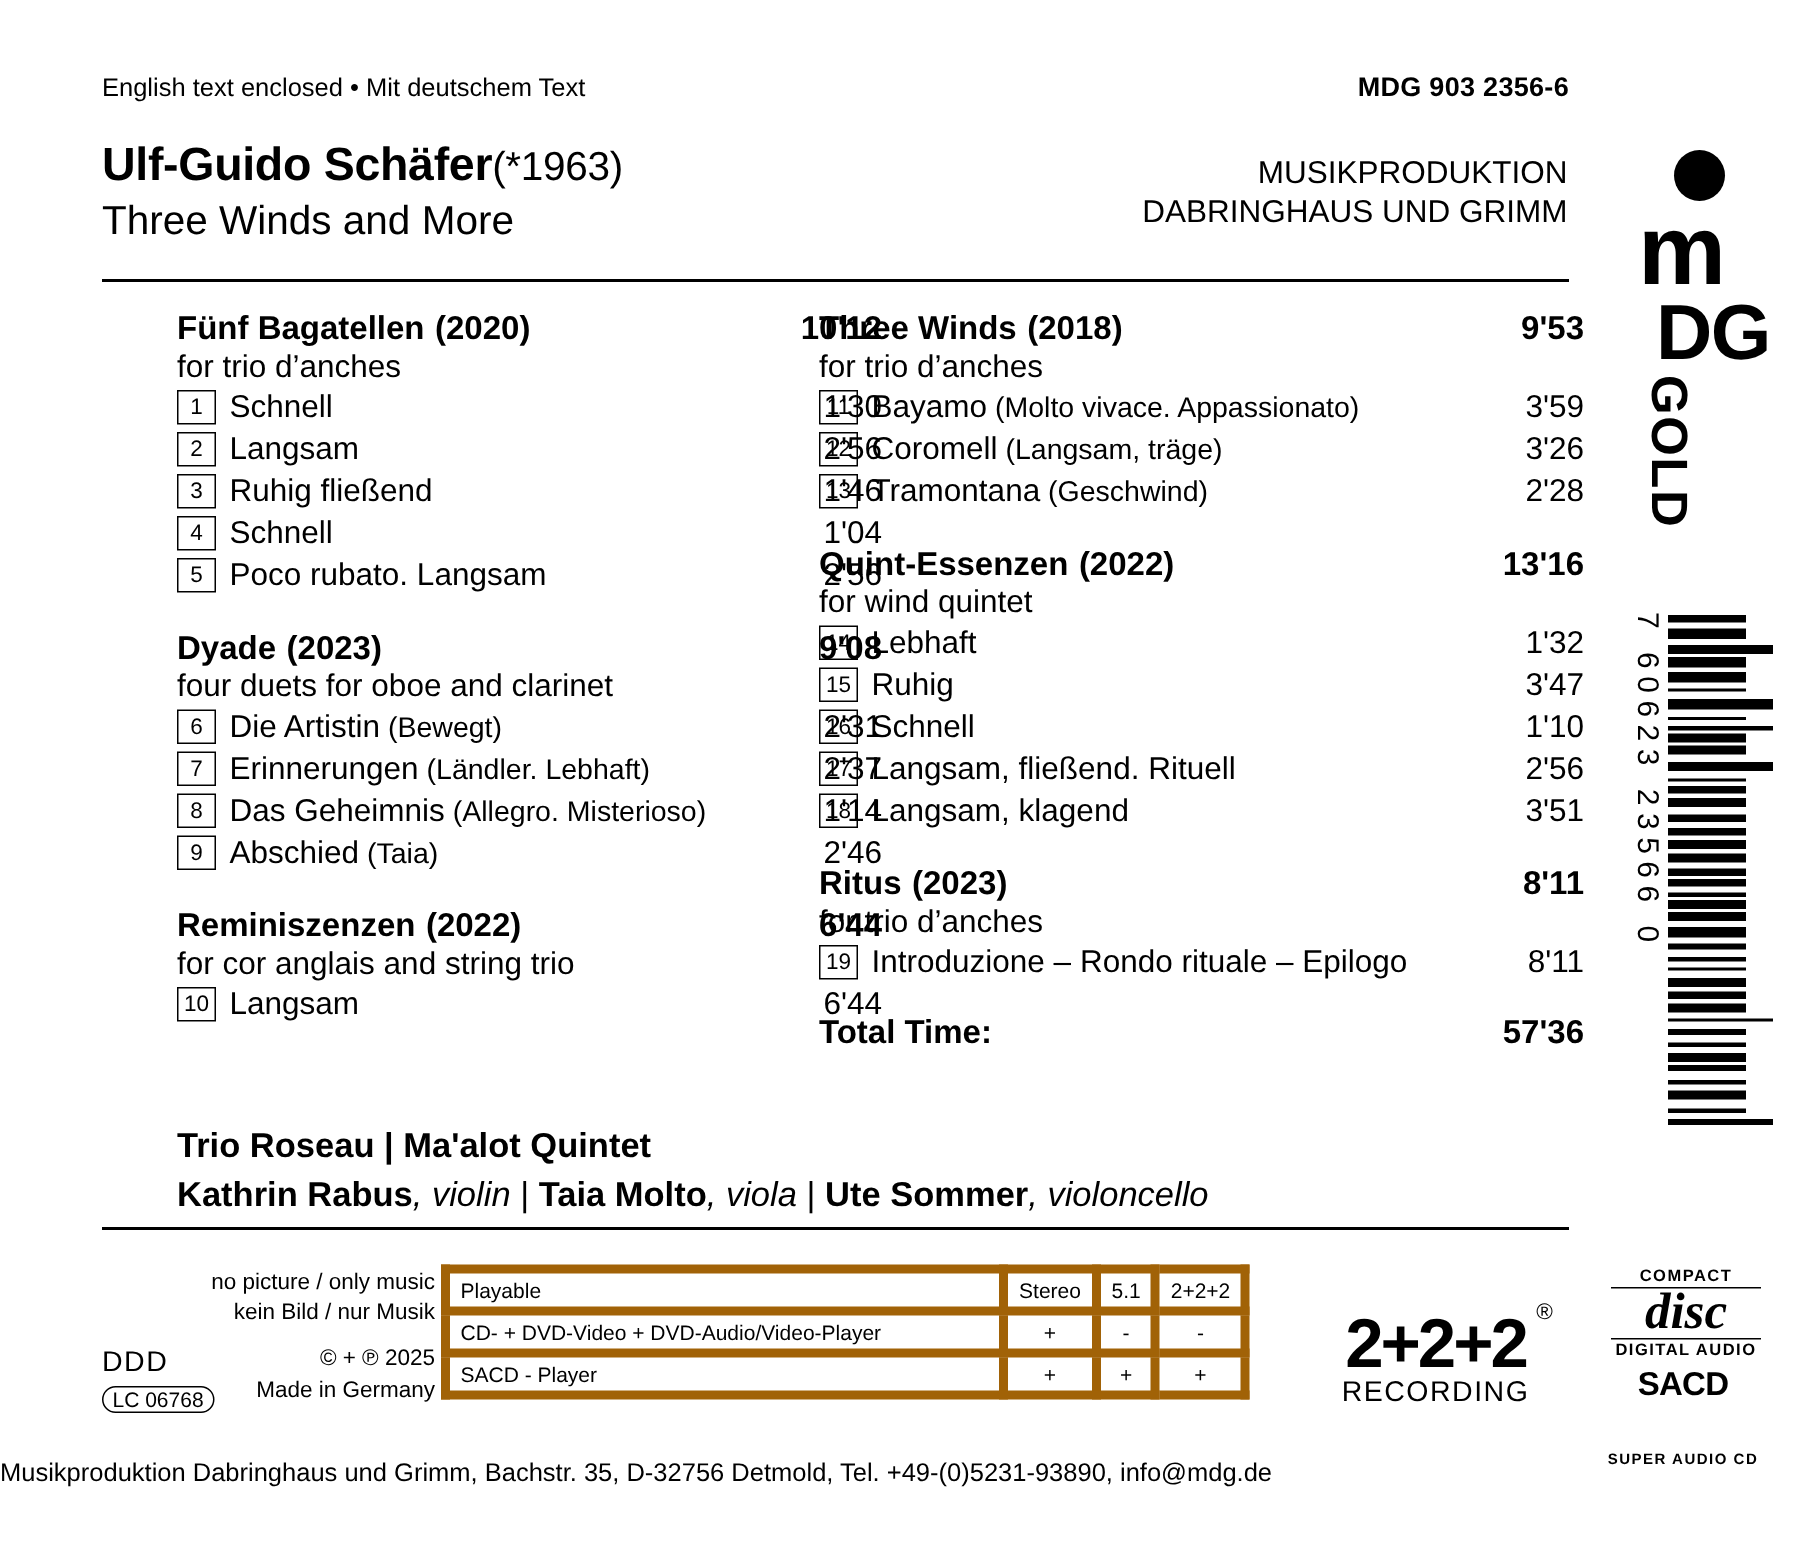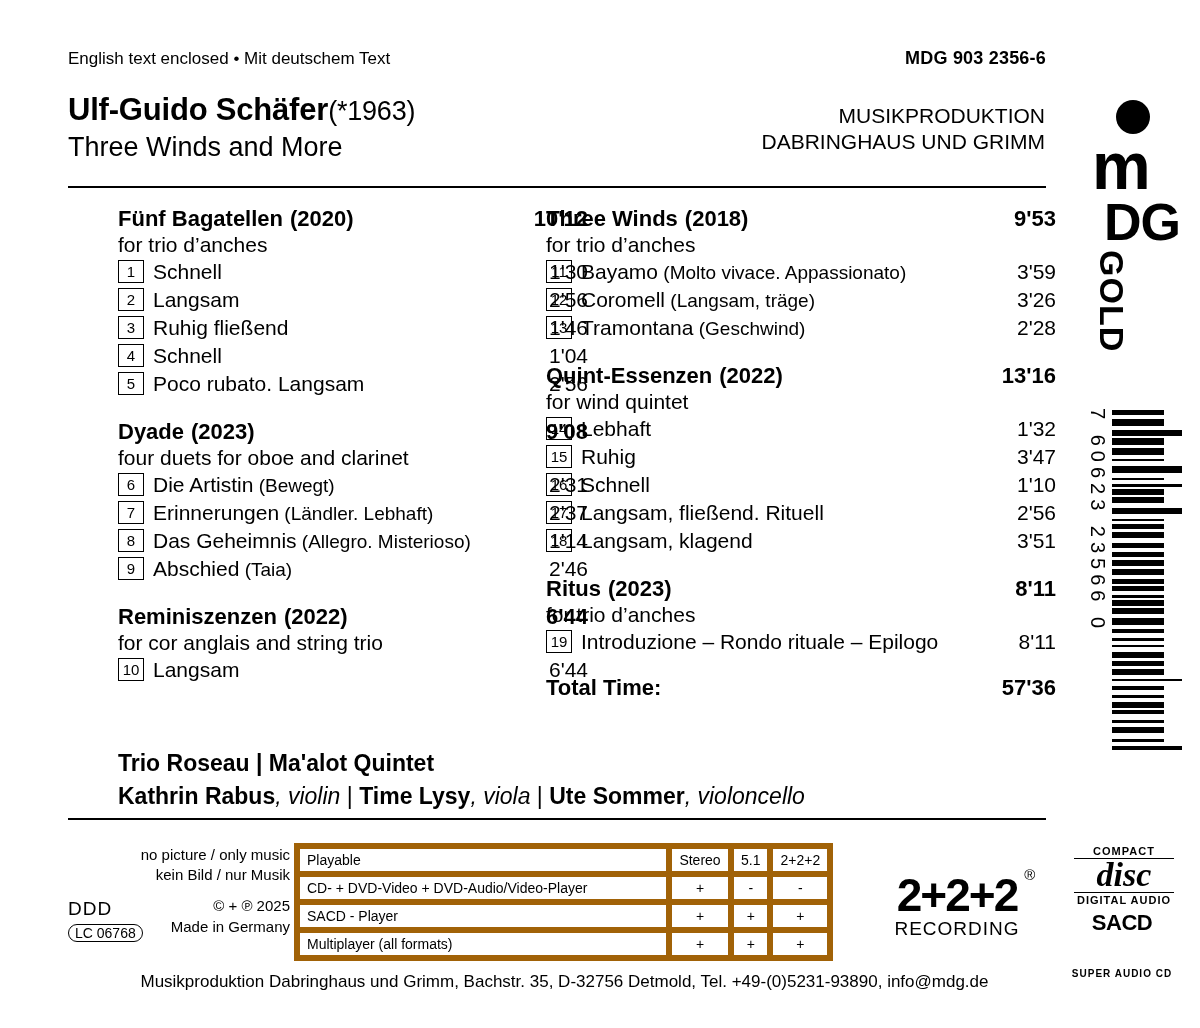--- a/index.html
+++ b/index.html
@@ -166,21 +166,21 @@
   .sacd .s1 { font-size: 22px; font-weight: bold; letter-spacing: -0.5px; }
   .sacd .s2 { font-size: 10px; font-weight: bold; letter-spacing: 1px; margin-top: 32px; }
 
   .rec222 { position: absolute; left: 862px; top: 868px; width: 190px; text-align: center; }
   .rec222 .big { font-size: 46px; font-weight: bold; letter-spacing: -2px; position: relative; display:inline-block;}
   .rec222 .reg { font-size: 15px; position: absolute; top: -2px; right: -16px; font-weight: normal; }
   .rec222 .sub { font-size: 19px; letter-spacing: 1px; margin-top: -4px; }
 
   .footer {
     position: absolute; left: 0; top: 972px; width: 1129px;
-    text-align: center; font-size: 17px;
+    text-align: left; font-size: 17px;
   }
 </style>
 </head>
 <body>
 
 <div class="page">
 
   <div class="topline">
     <div class="left">English text enclosed • Mit deutschem Text</div>
     <div class="right">MDG 903 2356-6</div>
@@ -403,21 +403,21 @@
         <div class="totalrow">
           <span>Total Time:</span>
           <span class="tdur">57'36</span>
         </div>
       </div>
   </div>
 
   <div class="performers">
     <div class="perf-line1">Trio Roseau | Ma'alot Quintet</div>
     <div class="perf-line2">
-      <b>Kathrin Rabus</b><span class="it">, violin</span><span> | </span><b>Time Lysy</b><span class="it">, viola</span><span> | </span><b>Ute Sommer</b><span class="it">, violoncello</span>
+      <b>Kathrin Rabus</b><span class="it">, violin</span><span> | </span><b>Taia Molto</b><span class="it">, viola</span><span> | </span><b>Ute Sommer</b><span class="it">, violoncello</span>
     </div>
   </div>
 
   <div class="rule-bottom"></div>
 
   <div class="note-left">
     <div>no picture / only music</div>
     <div>kein Bild / nur Musik</div>
   </div>
 
@@ -446,26 +446,20 @@
           <td class="c">+</td>
           <td class="c">-</td>
           <td class="c">-</td>
         </tr>
         <tr>
           <td>SACD - Player</td>
           <td class="c">+</td>
           <td class="c">+</td>
           <td class="c">+</td>
         </tr>
-        <tr>
-          <td>Multiplayer (all formats)</td>
-          <td class="c">+</td>
-          <td class="c">+</td>
-          <td class="c">+</td>
-        </tr>
       </tbody>
   </table>
 
   <div class="rec222">
     <div class="big"><span>2+2+2</span><span class="reg">®</span></div>
     <div class="sub">RECORDING</div>
   </div>
 
   <div class="cd-logo">
     <div class="cdtop">COMPACT</div>

